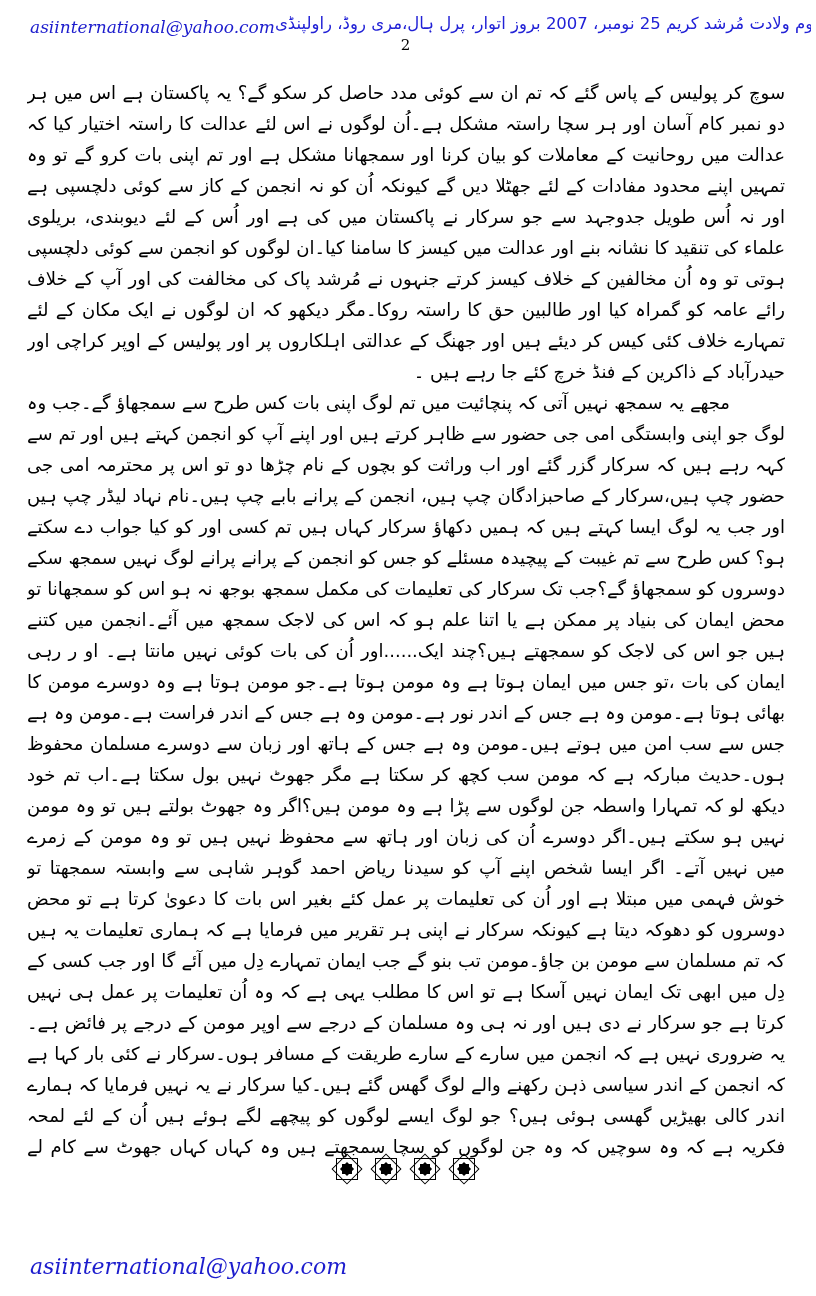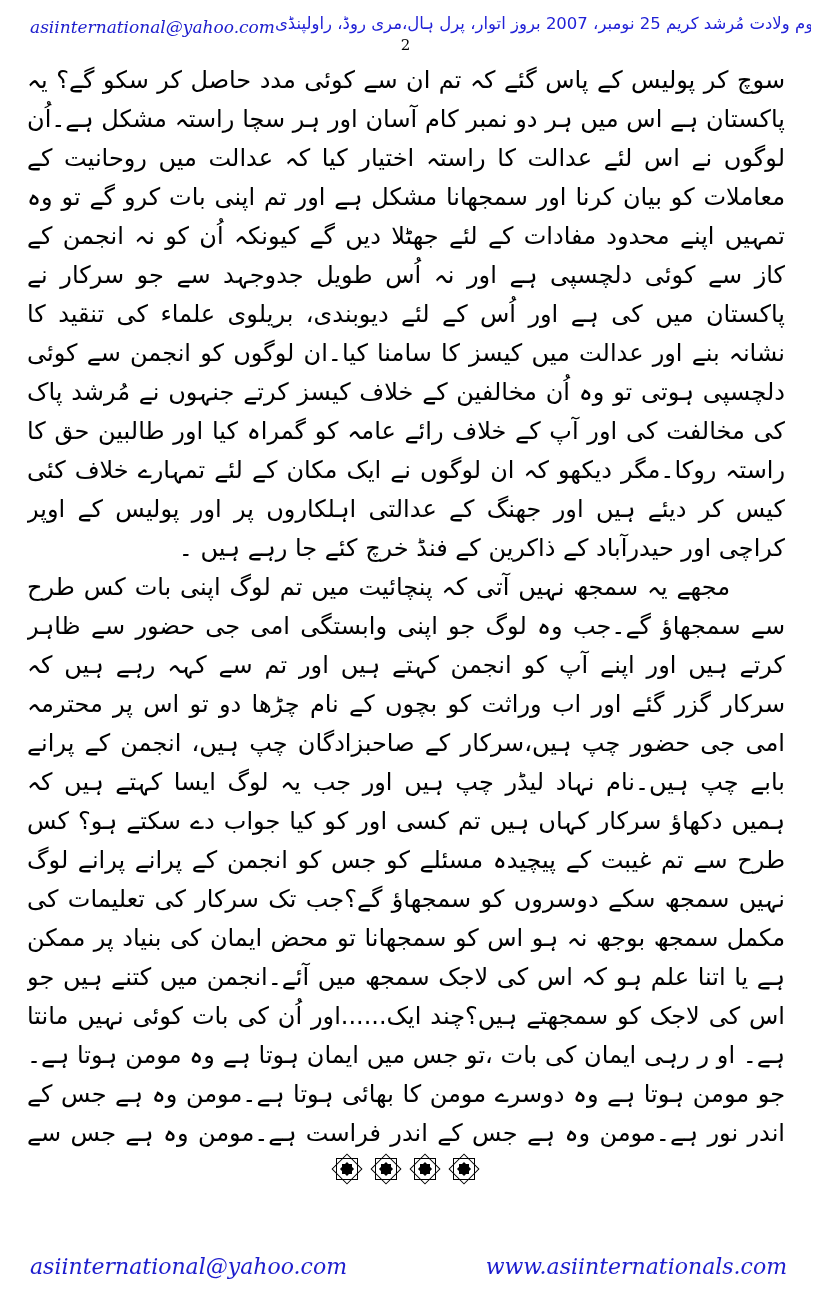--- a/index.html
+++ b/index.html
@@ -32,25 +32,25 @@
     white-space:nowrap;
   }
   .page-number{
     position:absolute;top:28px;left:0;width:100%;
     text-align:center;
     font-family:"DejaVu Serif","Liberation Serif",serif;
     font-size:15px;color:#000;
   }
   
   .body-text{
-    position:absolute;top:53px;left:27px;right:26px;height:1086px;
+    position:absolute;top:69px;left:27px;right:26px;height:1086px;
     direction:rtl;
     text-align:justify;
-    font-size:24px;
-    line-height:39px;
+    font-size:18px;
+    line-height:31px;
     overflow:hidden;
   }
   .body-text p{margin:0;padding:0;}
   .body-text p.indented{text-indent:55px;}
   
   .ornaments{
     position:absolute;top:1146px;left:0;width:100%;
     text-align:center;line-height:0;
   }
   .orn{
@@ -117,16 +117,15 @@
     </span>
     <span class="orn">
       <span class="ring"></span><span class="ring rot"></span>
       <span class="core"></span><span class="core rot"></span>
     </span>
   </div>
 
 
   <div class="footer">
     <span class="footer-link">asiinternational@yahoo.com</span>
-    <span class="footer-link">www.asiinternationals.com</span>
   </div>
 
 </div>
 
 </body></html>

